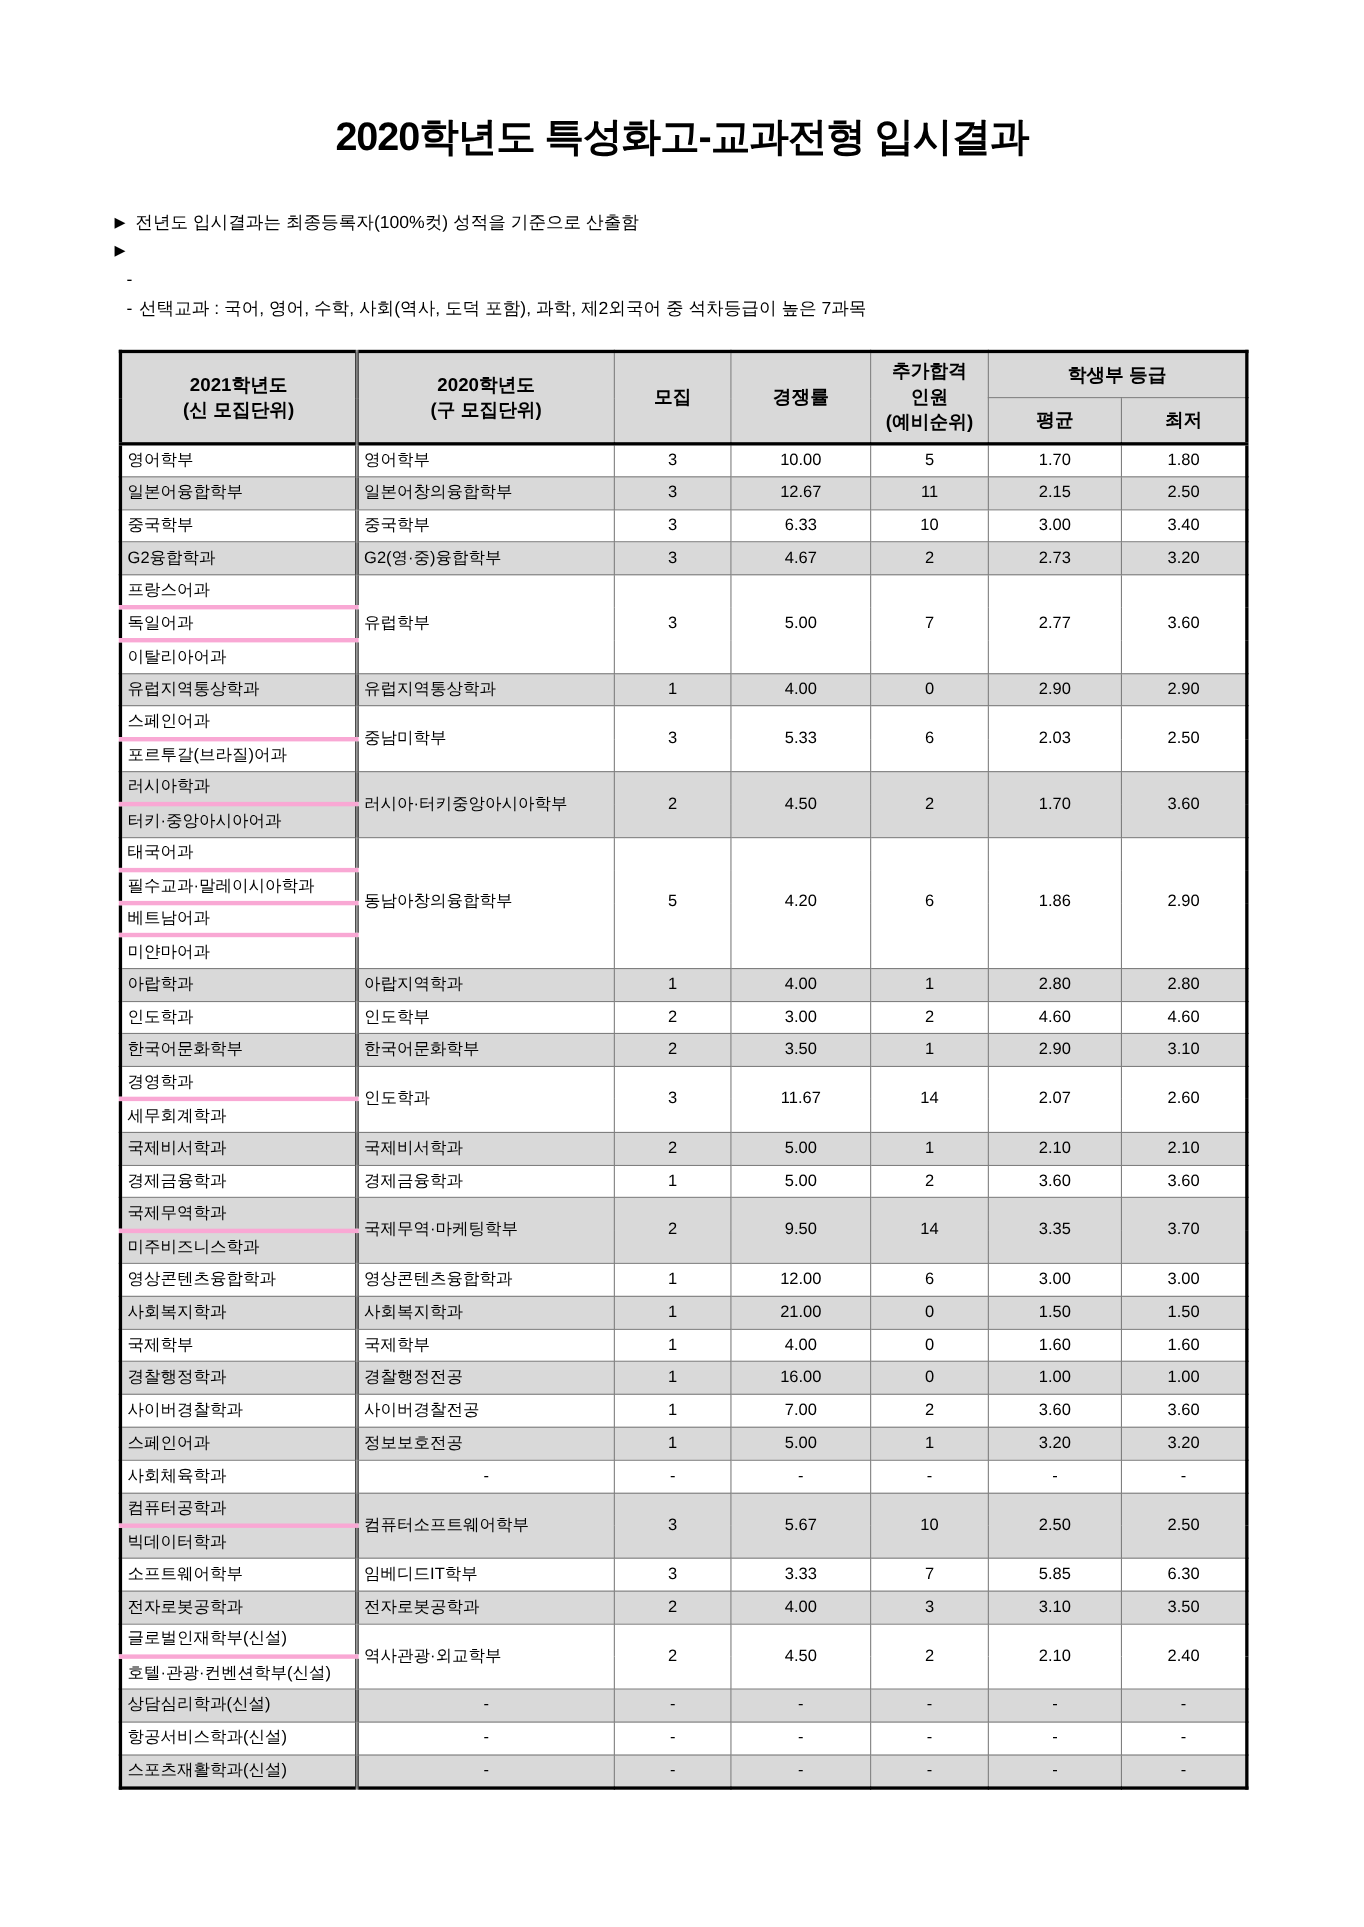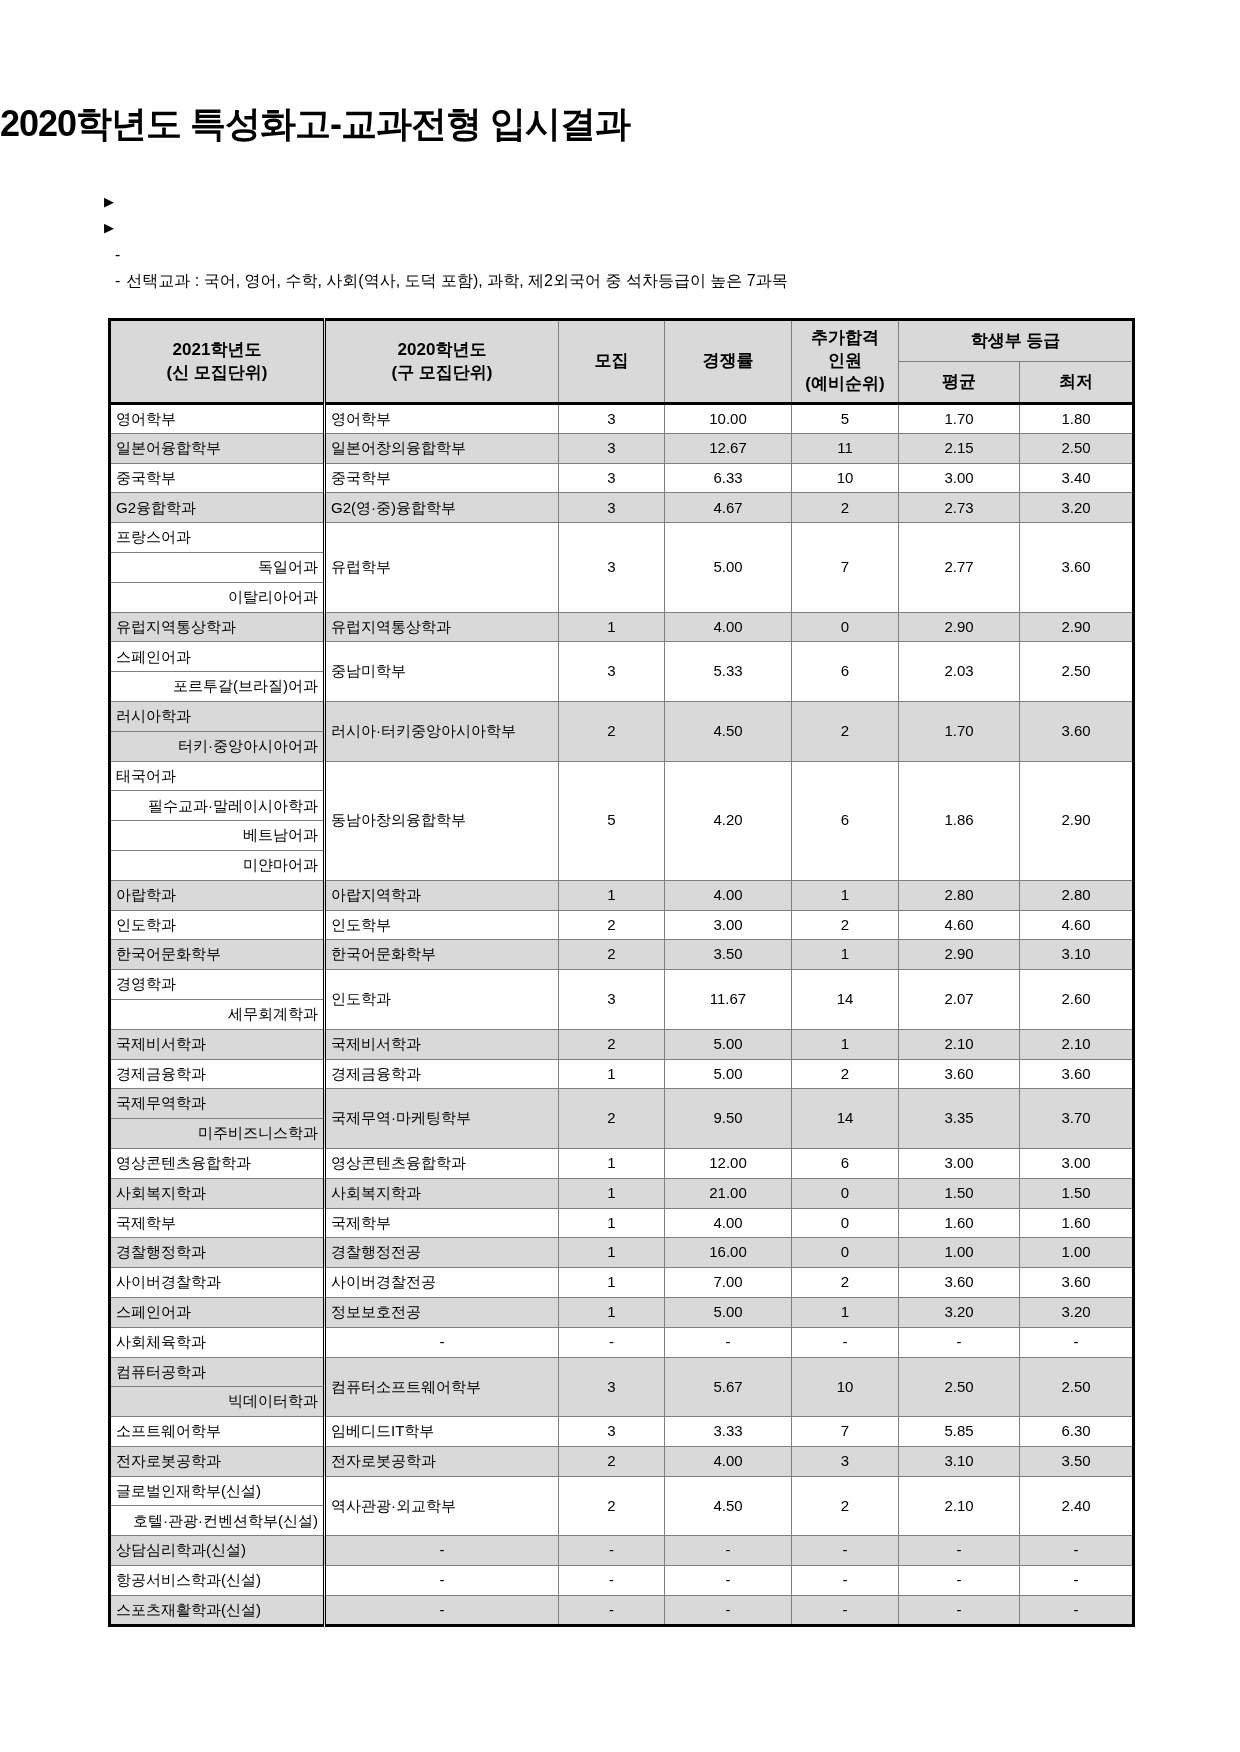--- a/index.html
+++ b/index.html
@@ -8,21 +8,21 @@
     width:1240px; height:1752px;
     font-family:"Liberation Sans","DejaVu Sans",sans-serif;
     color:#000;
     position:relative;
     overflow:hidden;
   }
   .page { position:absolute; inset:0; }
 
   .title {
     position:absolute; top:100px; left:0; width:100%;
-    text-align:left; font-size:36px; font-weight:bold;
+    text-align:center; font-size:36px; font-weight:bold;
     letter-spacing:-1px;
   }
 
   .notes { position:absolute; top:190px; left:104px; font-size:16px; }
   .note-line { display:flex; align-items:baseline; line-height:26px; white-space:nowrap; }
   .note-line .marker { display:inline-block; margin-right:9px; }
   .note-line.arrow .marker { font-size:13px; transform:translateY(-1px); }
   .note-line.indent { padding-left:11px; }
   .note-line.indent .marker { margin-right:6px; }
 
@@ -62,32 +62,33 @@
     line-height:1.1;
   }
   td.c-new, td.c-old { text-align:left; }
   td.c-old.center { text-align:center; }
 
   .c-new, th.h-new { border-right:3px double #000 !important; }
 
   tr.shade td { background:#d9d9d9; }
 
   tr.group-start td { border-top:1px solid #3a3a3a; }
-  tr.sub-row td.c-new { border-top:1px solid #f9a8d4;text-align:right; }
+  tr.sub-row td.c-new { border-top:4px solid #f9a8d4; }
 </style>
 </head>
 <body>
 
 <div class="page">
 
   <h1 class="title">2020학년도 특성화고-교과전형 입시결과</h1>
 
   <div class="notes">
     <div class="note-line arrow">
       <span class="marker">▶</span>
+      <span>전년도 입시결과는 최종등록자(100%컷) 성적을 기준으로 산출함</span>
     </div>
     <div class="note-line arrow">
       <span class="marker">▶</span>
     </div>
     <div class="note-line indent">
       <span class="marker">-</span>
     </div>
     <div class="note-line indent">
       <span class="marker">-</span>
       <span>선택교과 : 국어, 영어, 수학, 사회(역사, 도덕 포함), 과학, 제2외국어 중 석차등급이 높은 7과목</span>

